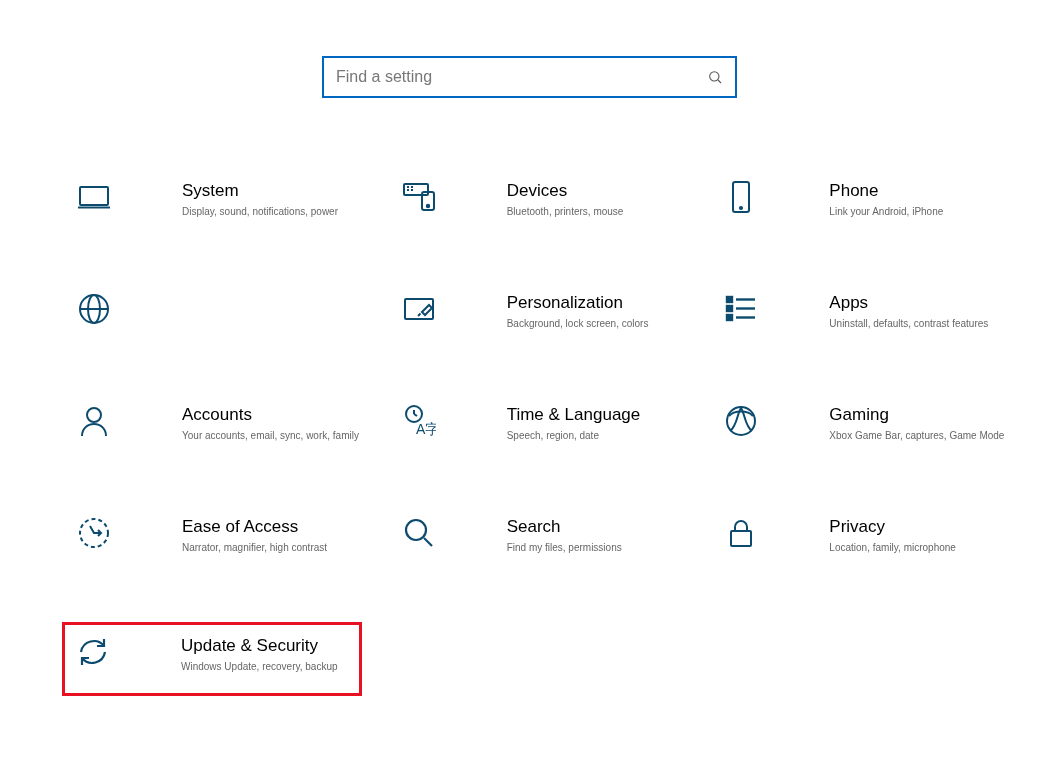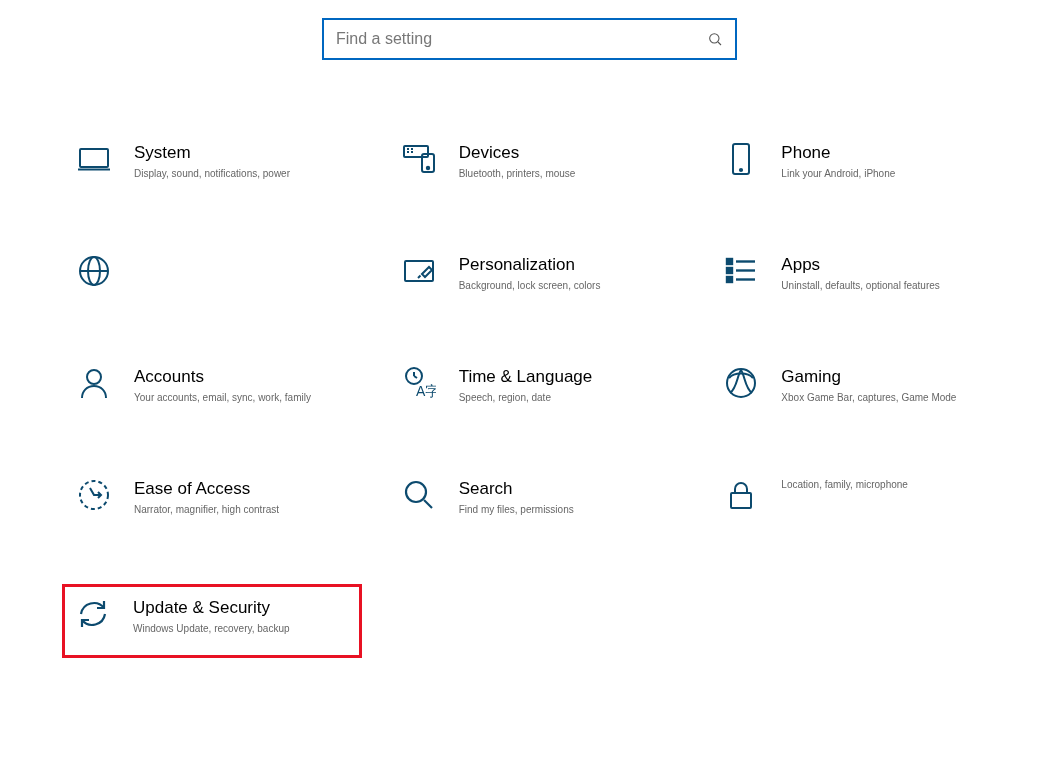--- a/index.html
+++ b/index.html
@@ -8,21 +8,21 @@
     background: #ffffff;
     color: #000;
     width: 1059px;
     height: 763px;
     position: relative;
     overflow: hidden;
   }
   .search-row {
     display: flex;
     justify-content: center;
-    padding-top: 18px;
+    padding-top: 56px;
   }
   .search-box {
     width: 415px;
     height: 42px;
     border: 2px solid #0067c0;
     display: flex;
     align-items: center;
     padding: 0 12px;
     background: #fff;
   }
@@ -52,20 +52,21 @@
     align-items: flex-start;
     margin-bottom: 56px;
   }
   .row:last-child { margin-bottom: 0; }
   .tile {
     display: flex;
     align-items: flex-start;
     width: 318px;
     padding: 6px 0 6px 4px;
     cursor: default;
+    gap: 48px;
   }
   .col2 { margin-left: 22px; }
   .col3 { margin-left: 20px; }
   .tile .icon {
     width: 44px;
     height: 44px;
     flex: 0 0 44px;
     display: flex;
     align-items: flex-start;
     justify-content: center;
@@ -186,21 +187,21 @@
           <rect x="3" y="5" width="5" height="5" fill="currentColor"></rect>
           <line x1="12" y1="7.5" x2="31" y2="7.5"></line>
           <rect x="3" y="14" width="5" height="5" fill="currentColor"></rect>
           <line x1="12" y1="16.5" x2="31" y2="16.5"></line>
           <rect x="3" y="23" width="5" height="5" fill="currentColor"></rect>
           <line x1="12" y1="25.5" x2="31" y2="25.5"></line>
         </svg>
       </span>
       <div class="text">
         <div class="title">Apps</div>
-        <div class="desc">Uninstall, defaults, optional features</div>
+        <div class="desc">Uninstall, defaults, contrast features</div>
       </div>
     </div>
   </div>
 
   <div class="row">
     <div class="tile">
       <span class="icon">
         <svg viewBox="0 0 34 34" fill="none" stroke="currentColor" stroke-width="2">
           <circle cx="17" cy="11" r="7"></circle>
           <path d="M5 32c0-7 5-12 12-12s12 5 12 12"></path>
@@ -272,20 +273,21 @@
     </div>
 
     <div class="tile col3">
       <span class="icon">
         <svg viewBox="0 0 34 34" fill="none" stroke="currentColor" stroke-width="2">
           <rect x="7" y="15" width="20" height="15" rx="1"></rect>
           <path d="M11 15v-4a6 6 0 0 1 12 0v4"></path>
         </svg>
       </span>
       <div class="text">
+        <div class="title">Privacy</div>
         <div class="desc">Location, family, microphone</div>
       </div>
     </div>
   </div>
 
   <div class="row">
     <div class="tile highlight">
       <span class="icon">
         <svg viewBox="0 0 34 34" fill="none" stroke="currentColor" stroke-width="2.2">
           <path d="M28 11a13 13 0 0 0-23 6"></path>

